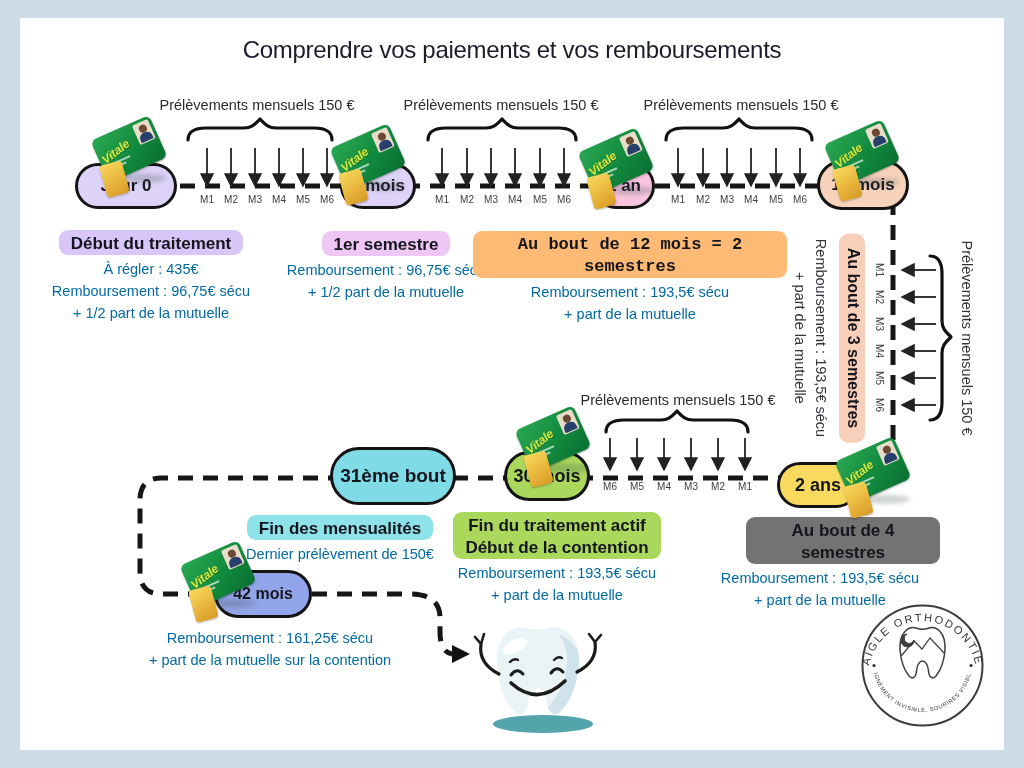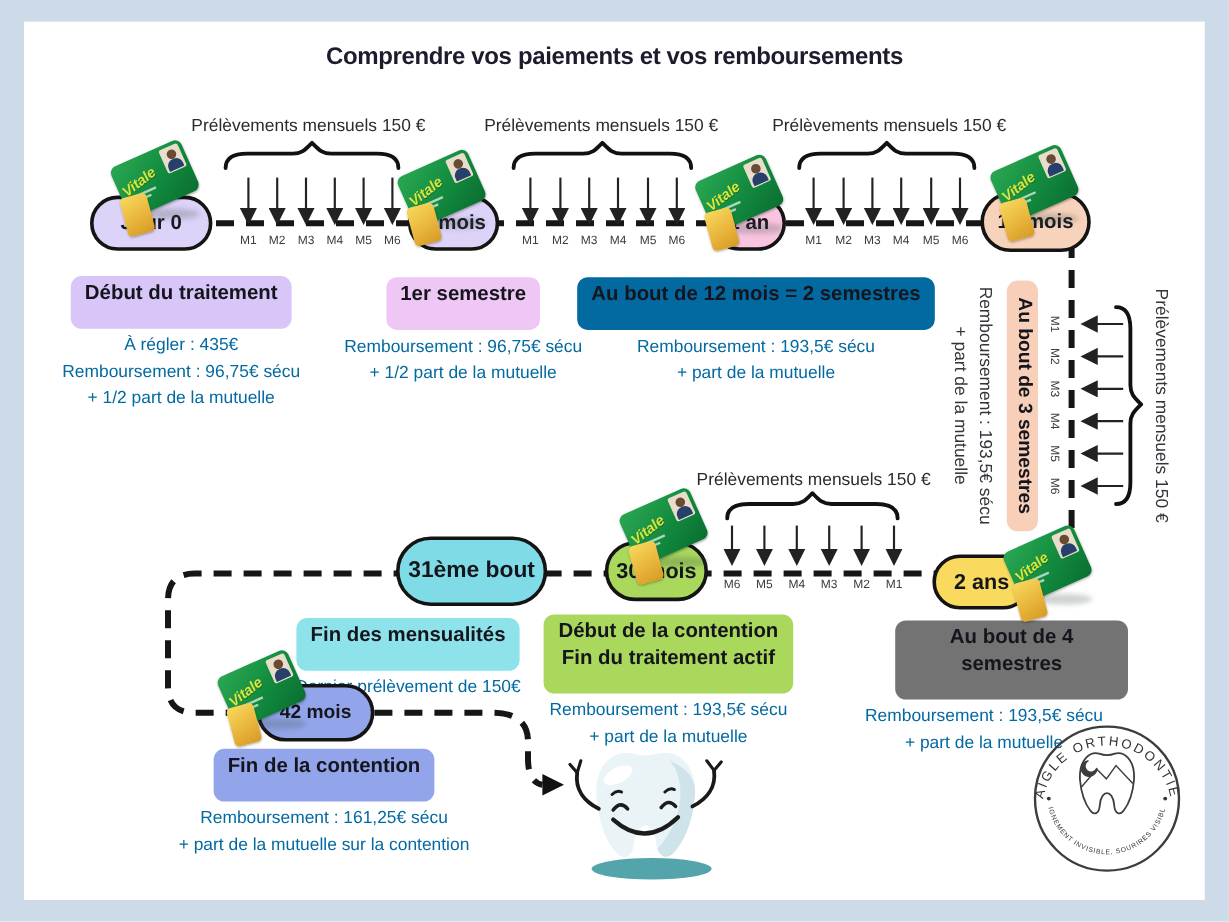--- a/index.html
+++ b/index.html
@@ -10,35 +10,35 @@
     position:relative;
     overflow:hidden;
     color:#1c1b27;
   }
   #canvas {
     position:absolute; left:20px; top:18px; width:984px; height:732px;
     background:#ffffff;
   }
   #title {
     position:absolute; left:0; top:36px; width:1024px;
-    text-align:center; font-size:20px; font-weight:700; color:#1d1b2c;
+    text-align:center; font-size:24px; font-weight:400; color:#1d1b2c;
     letter-spacing:-0.3px;
   }
   svg.layer { position:absolute; left:0; top:0; z-index:1; font-family:"Liberation Sans","DejaVu Sans",sans-serif; }
   .mlabel { font-size:10px; fill:#3d3d3d; }
 
   .pill {
     position:absolute; z-index:3;
     display:flex; align-items:center; justify-content:center;
     border:3px solid #141414; border-radius:28px;
     font-weight:800; font-size:17px; color:#15151d; text-align:center;
   }
   .blk { position:absolute; z-index:2; text-align:center; }
   .hl {
-    display:inline-block; padding:3px 12px 19px; border-radius:9px;
+    display:inline-block; padding:3px 12px 0; border-radius:9px;
     font-weight:800; font-size:17px; color:#15151d; line-height:22px;
   }
   .line { margin-top:6px; font-size:14.5px; color:#0369a1; line-height:16px; }
   .bracket-label {
     position:absolute; z-index:2; transform:translate(-50%,-50%);
     font-size:14.5px; color:#2a2a30; white-space:nowrap;
   }
   .vtext {
     position:absolute; z-index:2; white-space:nowrap;
     transform:translate(-50%,-50%) rotate(90deg);
@@ -228,51 +228,50 @@
   <div class="line">+ 1/2 part de la mutuelle</div>
 </div>
 
 <div class="blk" style="left:275px; top:231px; width:222px;">
   <div class="hl" style="background:#efc7f5;">1er semestre</div>
   <div class="line">Remboursement : 96,75€ sécu</div>
   <div class="line">+ 1/2 part de la mutuelle</div>
 </div>
 
 <div class="blk" style="left:473px; top:231px; width:314px;">
-  <div class="hl" style="background:#0369a1;">Au bout de 12 mois = 2 semestres</div>
+  <div class="hl" style="background:#fdba74;font-family:Liberation Mono, monospace;">Au bout de 12 mois = 2 semestres</div>
   <div class="line">Remboursement : 193,5€ sécu</div>
   <div class="line">+ part de la mutuelle</div>
 </div>
 
 <div class="vhl" style="left:852px; top:338px;">Au bout de 3 semestres</div>
 <div class="vtext" style="left:821px; top:338px;">Remboursement : 193,5€ sécu</div>
 <div class="vtext" style="left:800px; top:338px;">+ part de la mutuelle</div>
 
 <div class="blk" style="left:230px; top:515px; width:220px;">
   <div class="hl" style="background:#8ee3ea;">Fin des mensualités</div>
   <div class="line">Dernier prélèvement de 150€</div>
 </div>
 
 <div class="blk" style="left:440px; top:512px; width:234px;">
   <div class="hl" style="background:#a9d85c;">
+    <div>Fin du traitement actif</div>
     <div>Début de la contention</div>
-    <div>Fin du traitement actif</div>
   </div>
   <div class="line">Remboursement : 193,5€ sécu</div>
   <div class="line">+ part de la mutuelle</div>
 </div>
 
 <div class="blk" style="left:700px; top:517px; width:240px;">
   <div class="hl" style="background:#737373;margin-left:46px;">Au bout de 4 semestres</div>
   <div class="line">Remboursement : 193,5€ sécu</div>
   <div class="line">+ part de la mutuelle</div>
 </div>
 
 <div class="blk" style="left:130px; top:624px; width:280px;">
-  <div class="hl" style="background:#93a5ea;">Fin de la contention</div>
   <div class="line">Remboursement : 161,25€ sécu</div>
   <div class="line">+ part de la mutuelle sur la contention</div>
 </div>
 
 <div class="card" style="left:97px;  top:126px;">
   <div class="shadow"></div>
   <div class="bodyg"></div>
   <span class="vlabel">Vitale</span>
   <div class="tinyline" style="top:29px; width:22px;"></div>
   <div class="tinyline" style="top:33px; width:16px;"></div>

